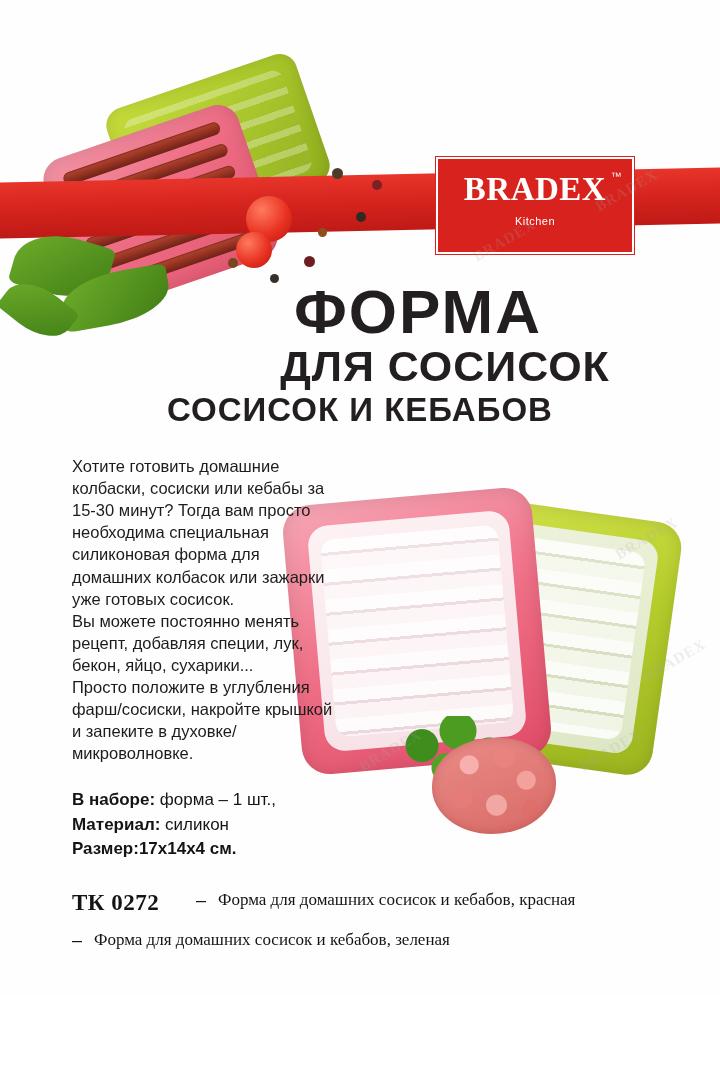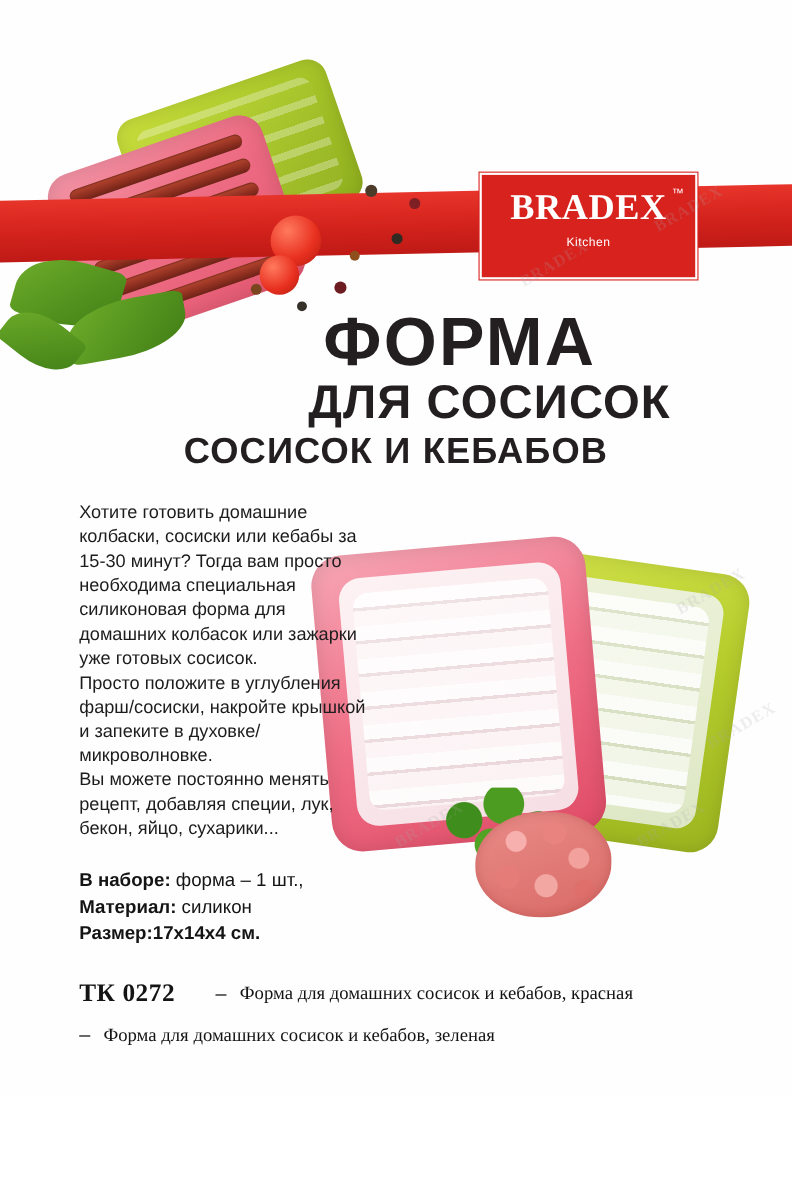--- a/index.html
+++ b/index.html
@@ -307,21 +307,21 @@
   .skus {
     position: absolute;
     left: 72px;
     top: 890px;
     width: 600px;
     z-index: 7;
     color: #141414;
   }
   .sku-row {
     display: flex;
-    align-items: center;
+    align-items: flex-start;
     margin-bottom: 14px;
   }
   .sku-code {
     font-family: "Liberation Serif", serif;
     font-weight: bold;
     font-size: 23px;
     width: 124px;
     letter-spacing: 0.5px;
   }
   .sku-dash {
@@ -370,22 +370,22 @@
   </div>
 
   <div class="headline">
     <div class="h-line1">ФОРМА</div>
     <div class="h-line2">ДЛЯ СОСИСОК</div>
     <div class="h-line3">СОСИСОК И КЕБАБОВ</div>
   </div>
 
   <div class="body-copy">
     <p>Хотите готовить домашние колбаски, сосиски или кебабы за 15-30 минут? Тогда вам просто необходима специальная силиконовая форма для домашних колбасок или зажарки уже готовых сосисок.</p>
+    <p>Вы можете постоянно менять рецепт, добавляя специи, лук, бекон, яйцо, сухарики...</p>
     <p>Просто положите в углубления фарш/сосиски, накройте крышкой и запеките в духовке/микроволновке.</p>
-    <p>Вы можете постоянно менять рецепт, добавляя специи, лук, бекон, яйцо, сухарики...</p>
   </div>
 
   <div class="art prod-green">
     <div class="inner">
       <div class="ridges"></div>
     </div>
   </div>
   <div class="art prod-pink">
     <div class="inner">
       <div class="ridges"></div>

